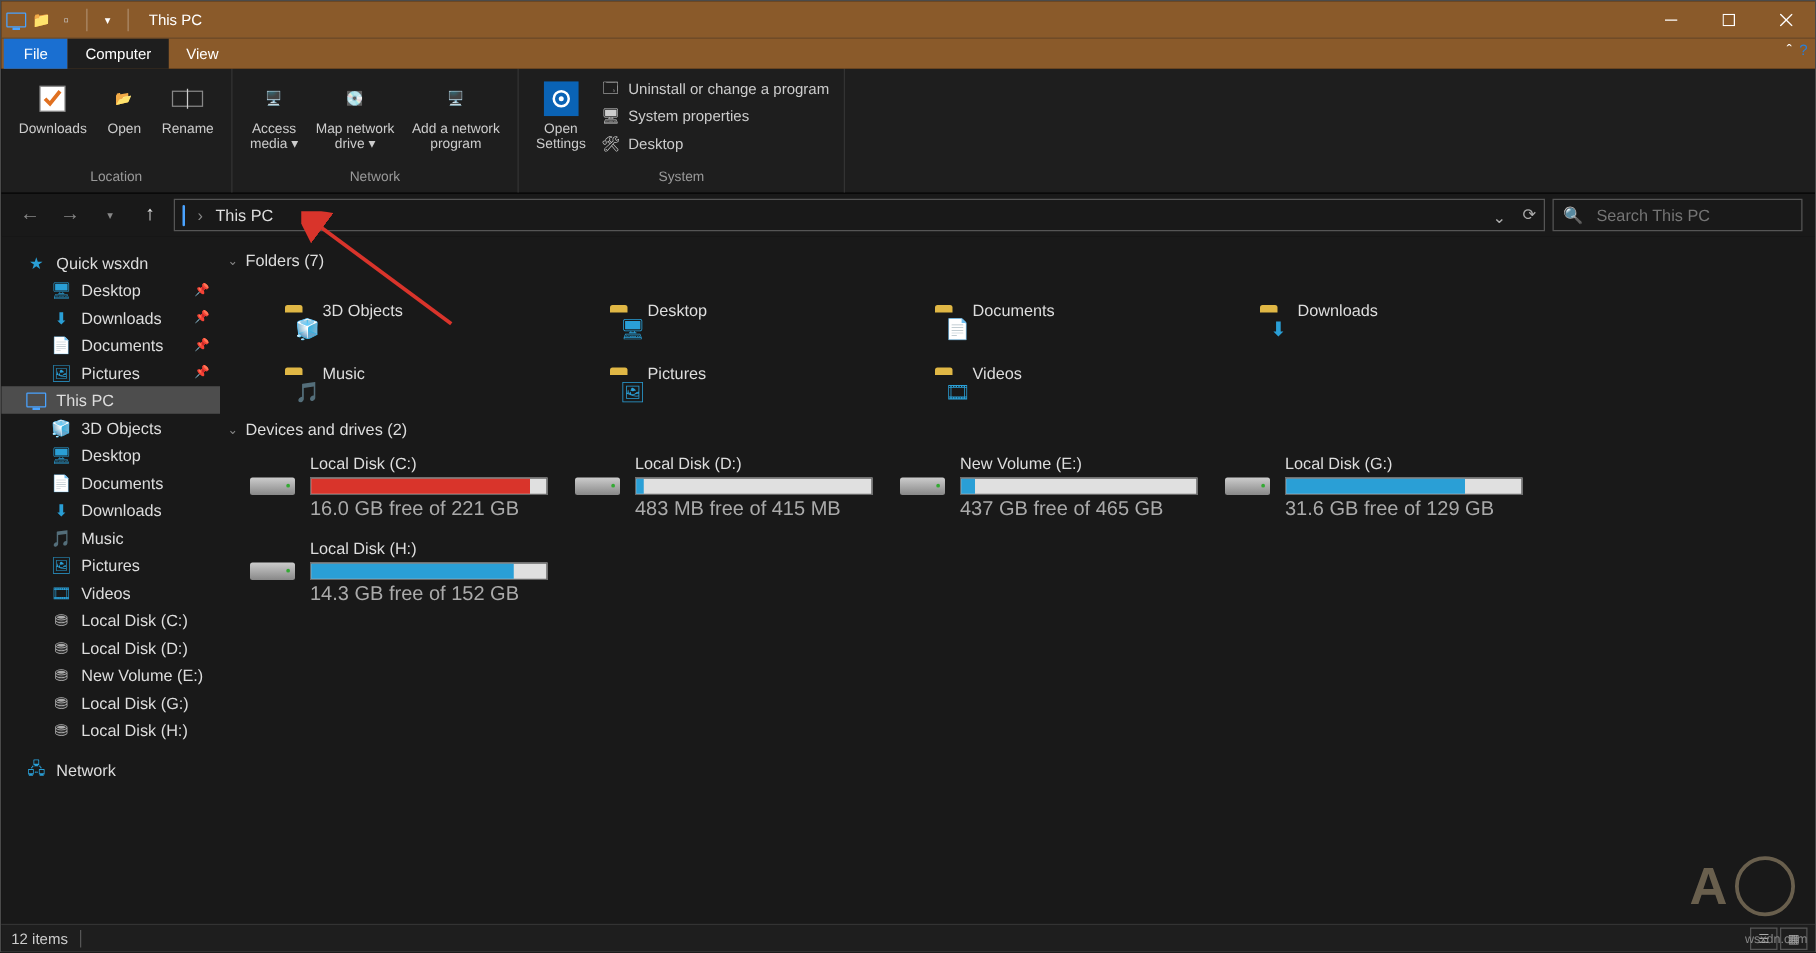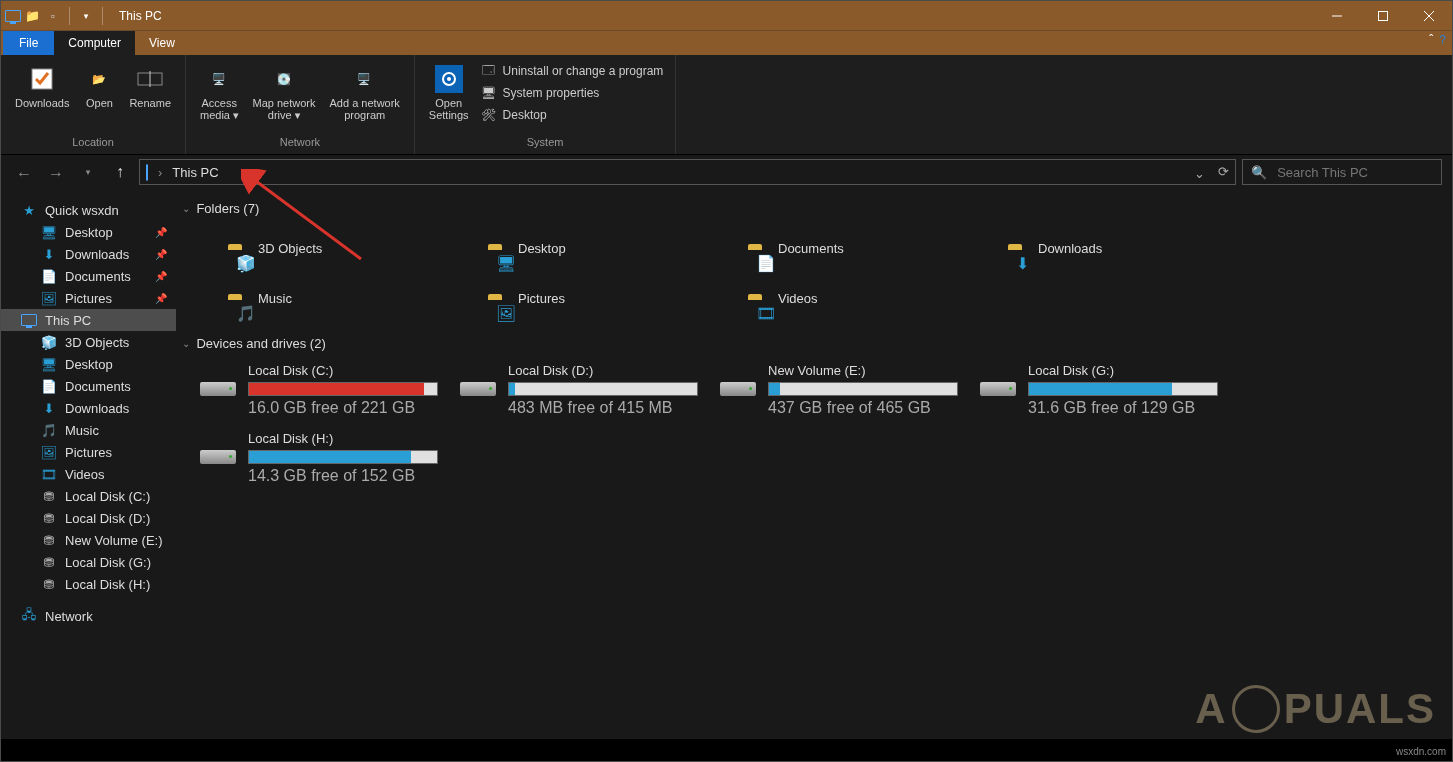--- a/index.html
+++ b/index.html
@@ -443,30 +443,37 @@
       <div class="dbar">
                 <div class="fill" style="width:86%;background:#2a9fd6"></div>
               </div>
       <div class="dfree">14.3 GB free of 152 GB</div>
     </div>
           </div>
         </div>
     </div>
   </div>
 
+  <div class="statusbar">
+    <span>12 items</span>
+    <span class="sep2"></span>
+    <div class="viewbtns">
+      <div class="vbtn">☰</div>
+      <div class="vbtn">▦</div>
+    </div>
+  </div>
 
   <svg class="arrow" style="left:240px; top:168px;" width="130" height="100">
     <defs>
         <marker id="ah" markerWidth="10" markerHeight="10" refX="2" refY="5" orient="auto">
           <path d="M0,0 L10,5 L0,10 z" fill="#d9342b"></path>
         </marker>
       </defs>
     <line x1="120" y1="90" x2="12" y2="10" stroke="#d9342b" stroke-width="3" marker-end="url(#ah)"></line>
   </svg>
 
   <div class="watermark">
     <span>A</span>
     <span class="face"></span>
-    <span>PUALS</span>
   </div>
   <div class="small-wm">wsxdn.com</div>
 
 </div>
 
 </body></html>

